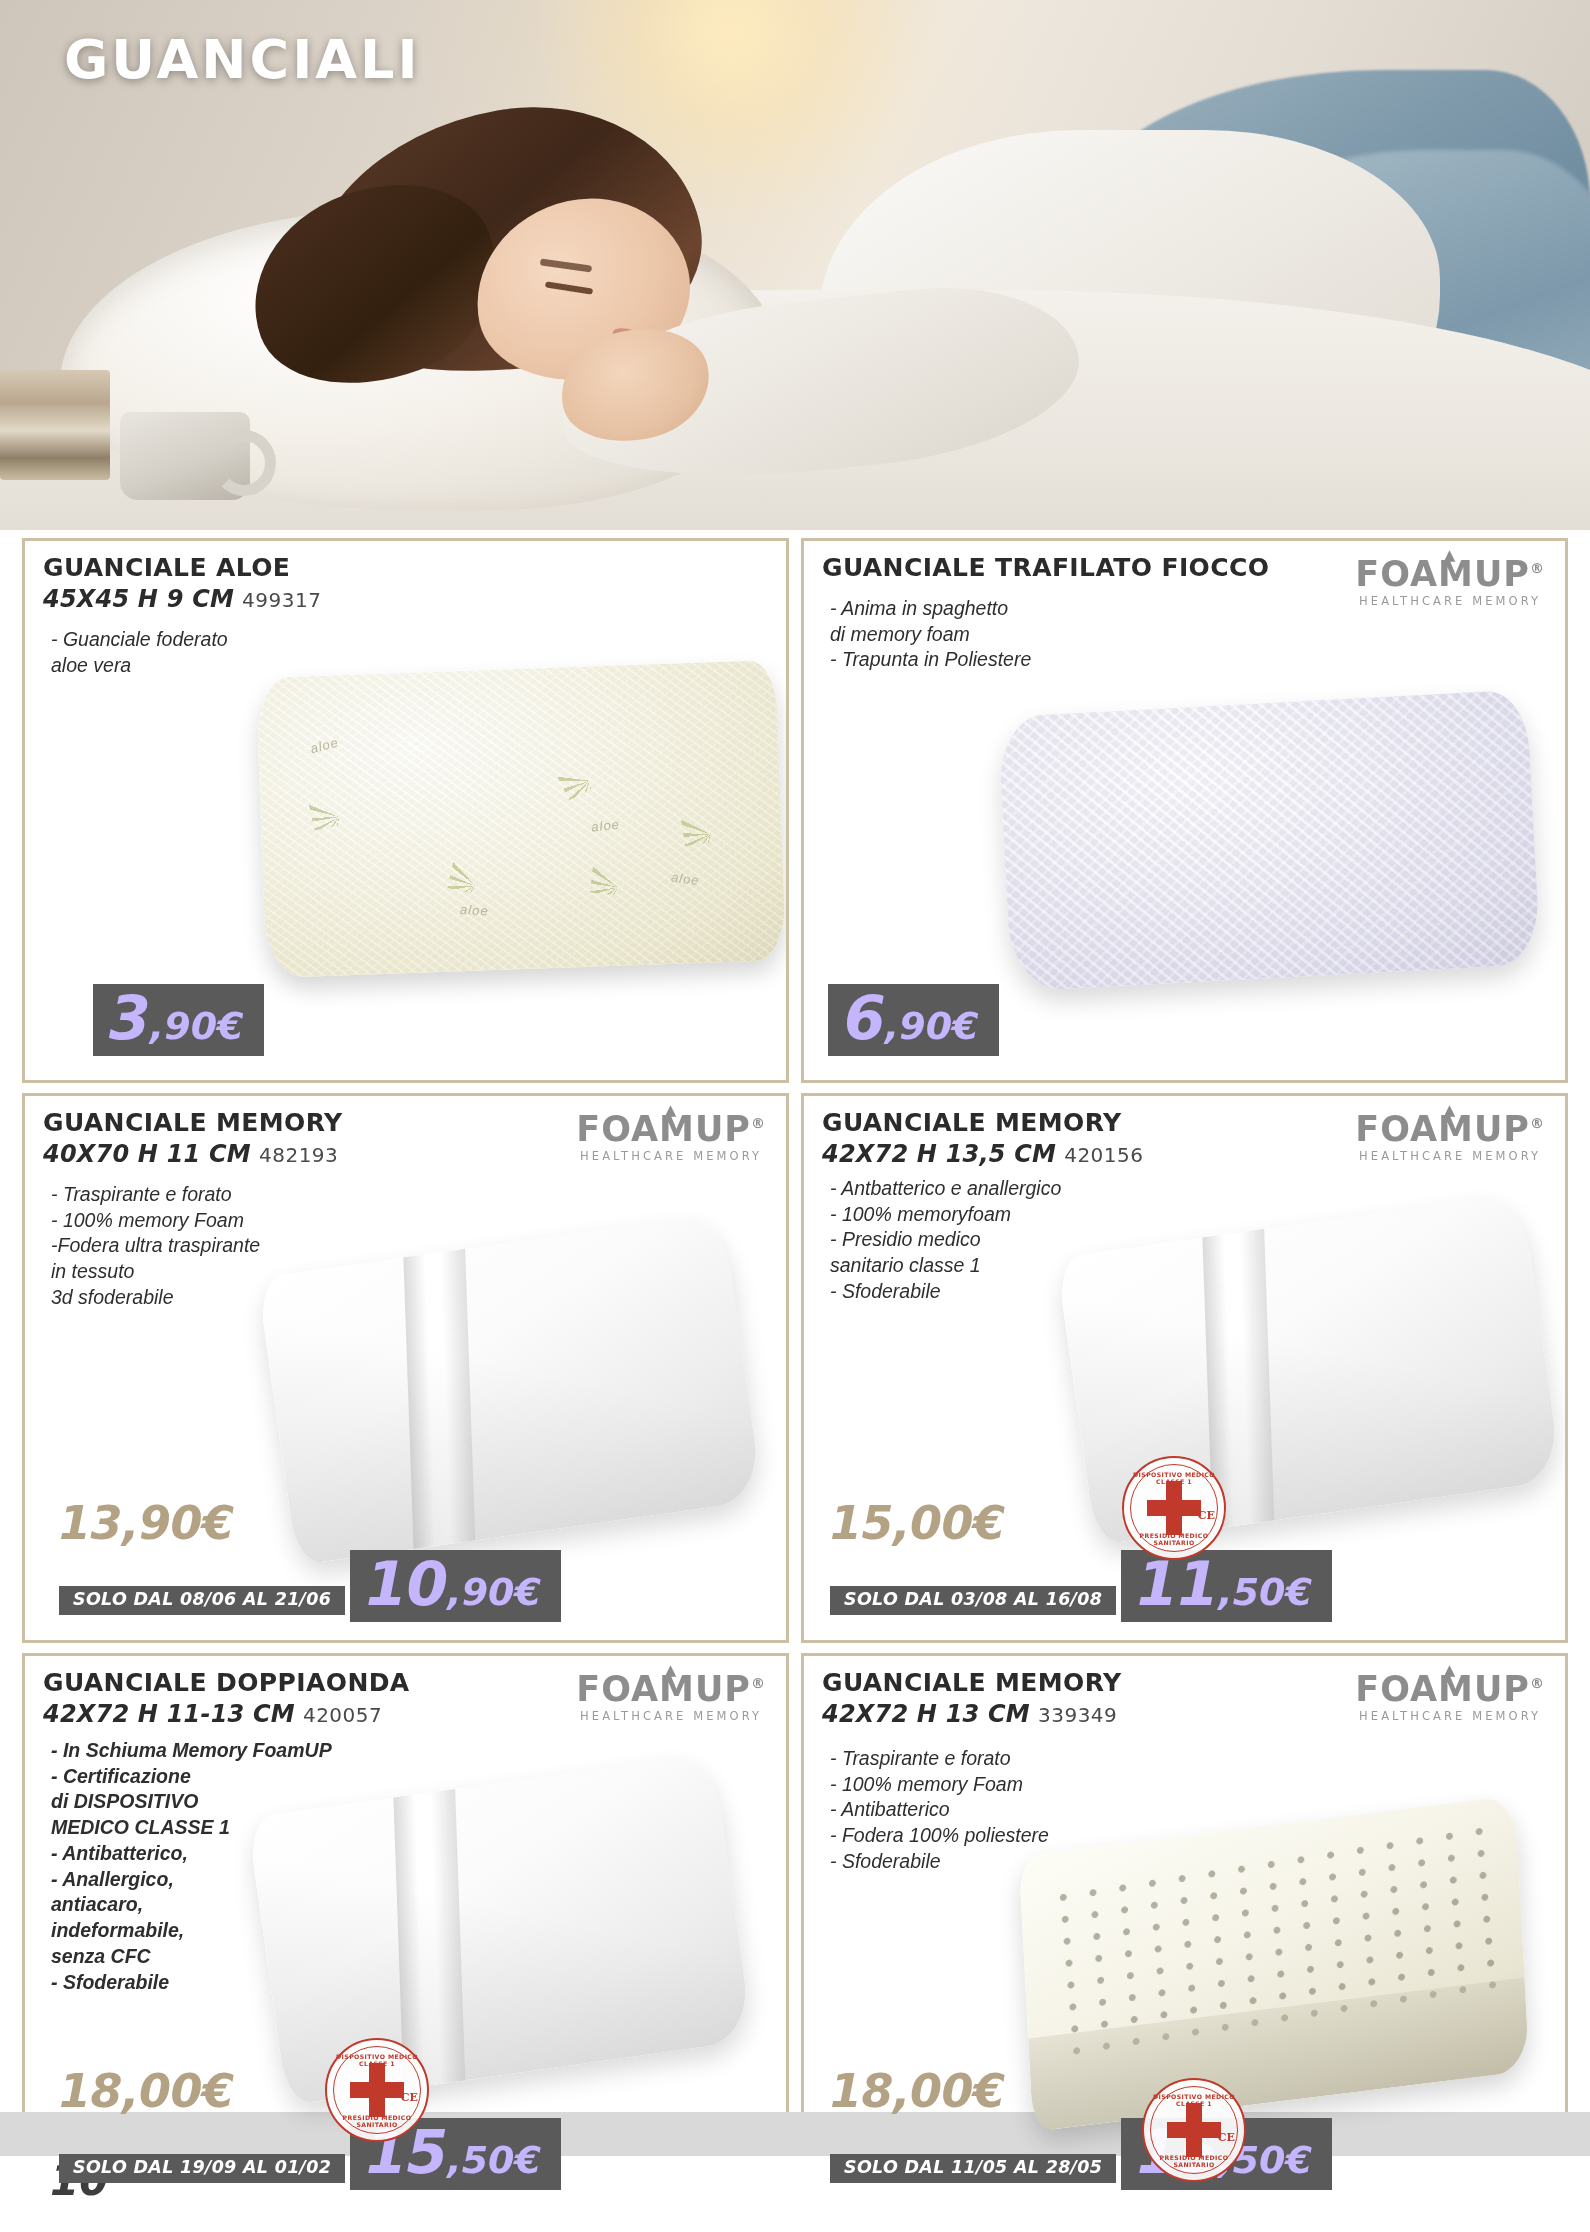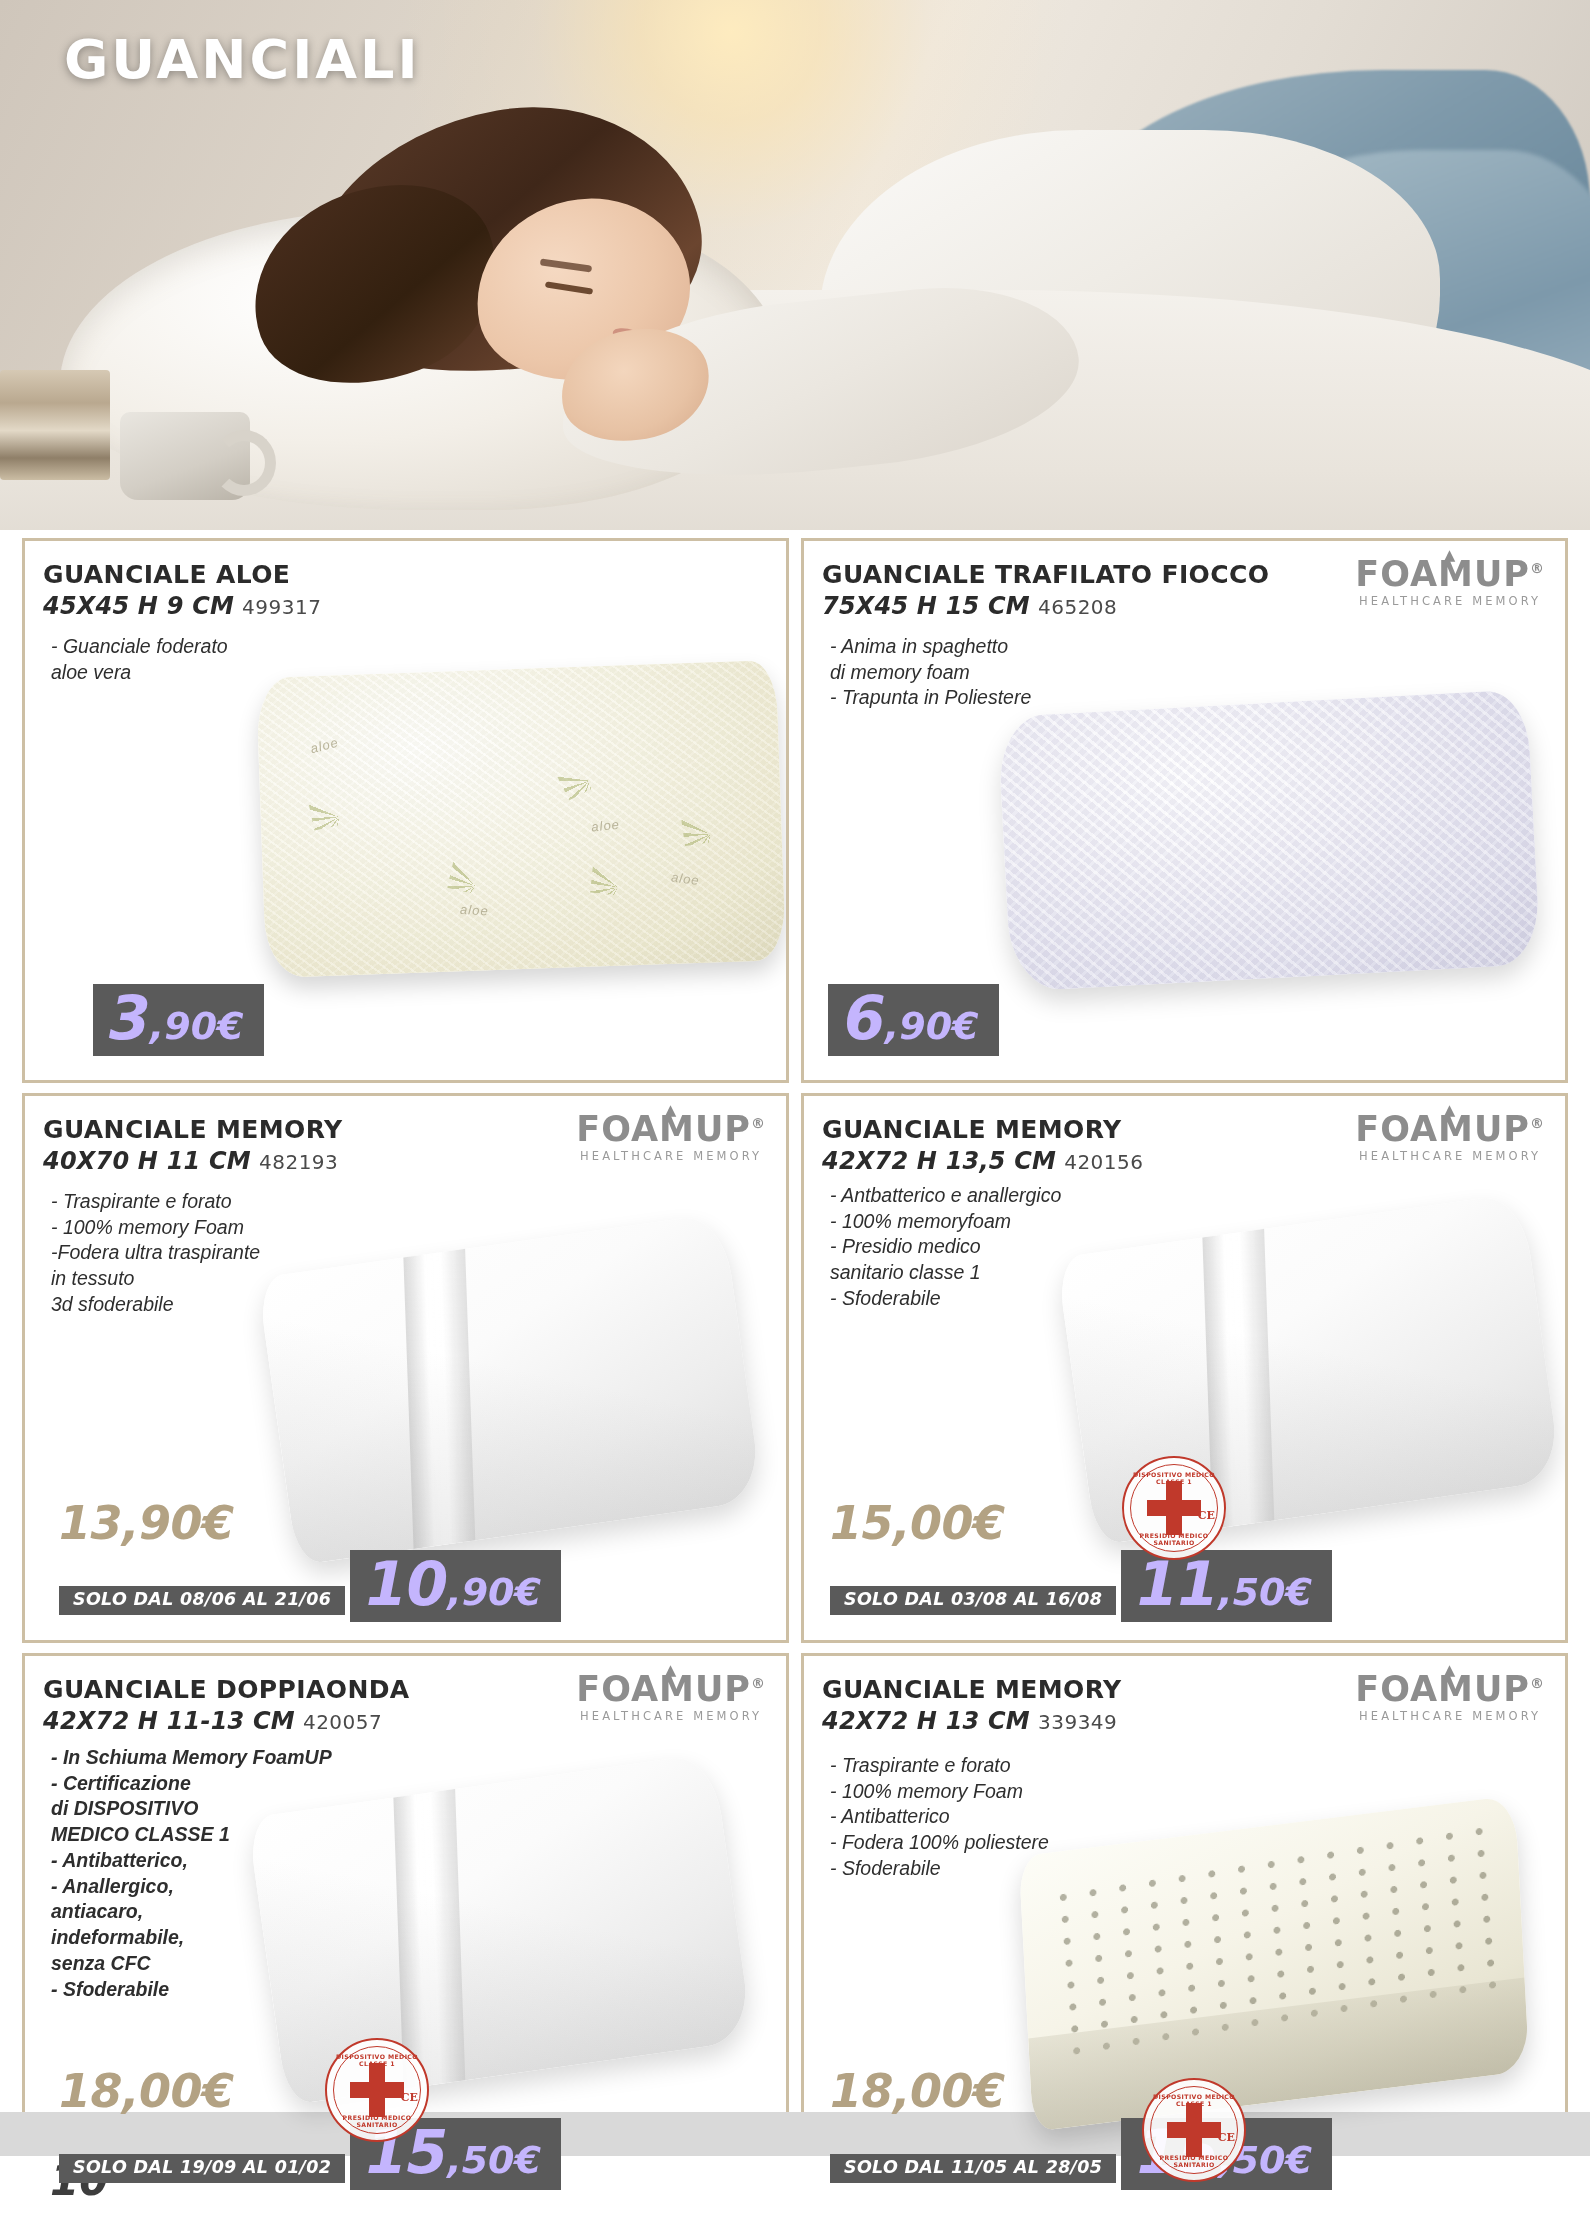--- a/index.html
+++ b/index.html
@@ -175,21 +175,21 @@
     position: relative;
     width: 767px;
     border: 3px solid #cdbfa4;
     background: #ffffff;
     overflow: hidden;
   }
   .card.tall { height: 545px; }
   .card.mid  { height: 550px; }
 
   .card-head {
-    padding: 20px 18px 0 18px;
+    padding: 13px 18px 0 18px;
     position: relative;
     z-index: 4;
   }
   .card-title {
     font-family: "DejaVu Sans", sans-serif;
     font-size: 25px;
     font-weight: 700;
     color: #2b2b2b;
     letter-spacing: .4px;
     line-height: 1.12;
@@ -540,23 +540,20 @@
     <div class="price-block" style="left:68px; bottom:24px;">
       <div class="price-box">
         <span class="big">3</span><span class="small">,90€</span>
       </div>
     </div>
   </div>
 
   <div class="card tall">
     <div class="card-head">
       <div class="card-title">GUANCIALE TRAFILATO FIOCCO</div>
-      <div class="card-sub">
-        <span>75X45  H 15 CM</span><span class="card-code">465208</span>
-      </div>
     </div>
     <div class="foamup">
       <div class="fu-main">
         <span class="fu-arrow">▲</span>
         <span>FOAM</span><span>UP</span><span class="fu-reg">®</span>
       </div>
       <div class="fu-sub">HEALTHCARE MEMORY</div>
     </div>
     <div class="bullets">- Anima in spaghetto
    di memory foam

